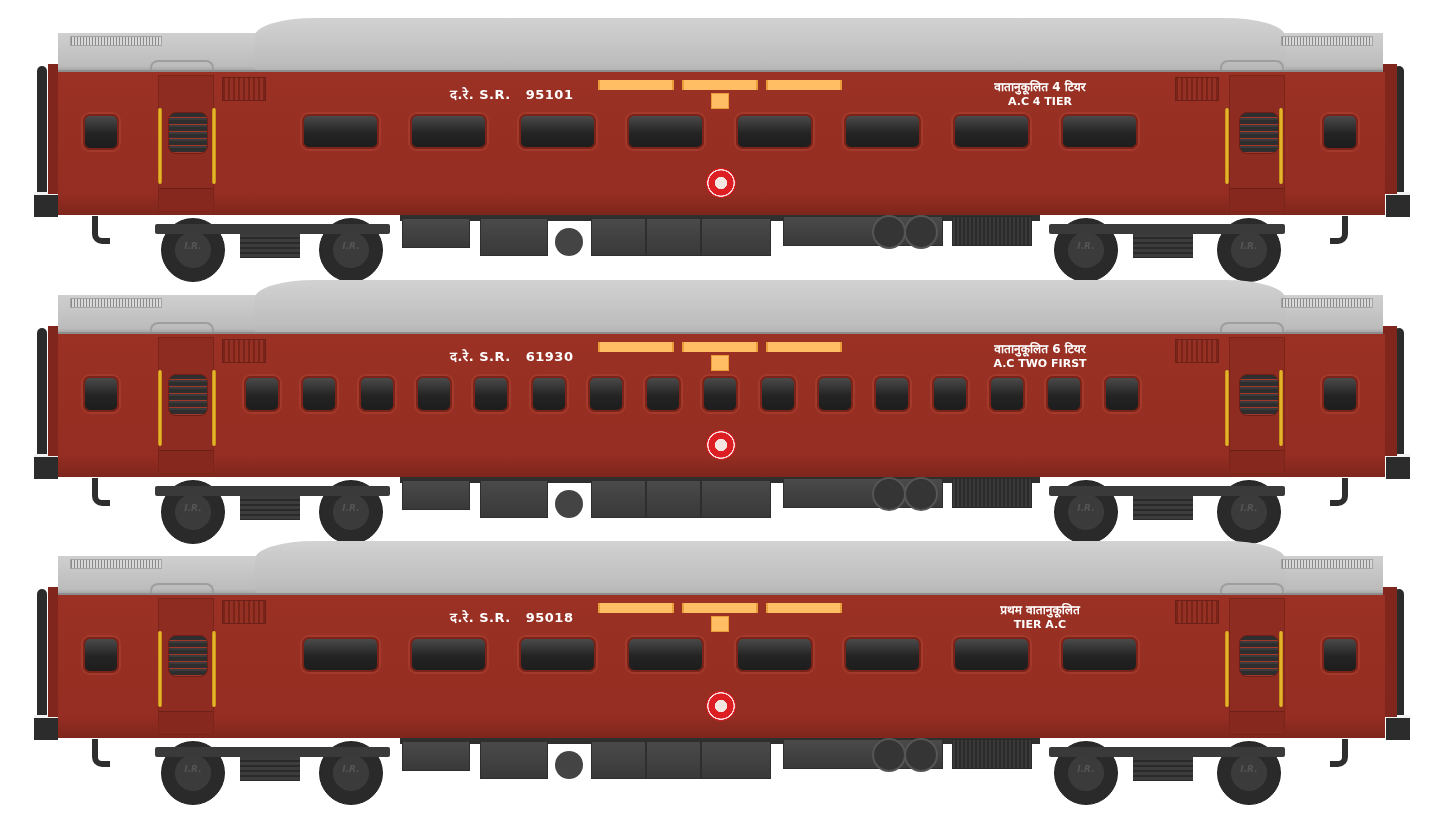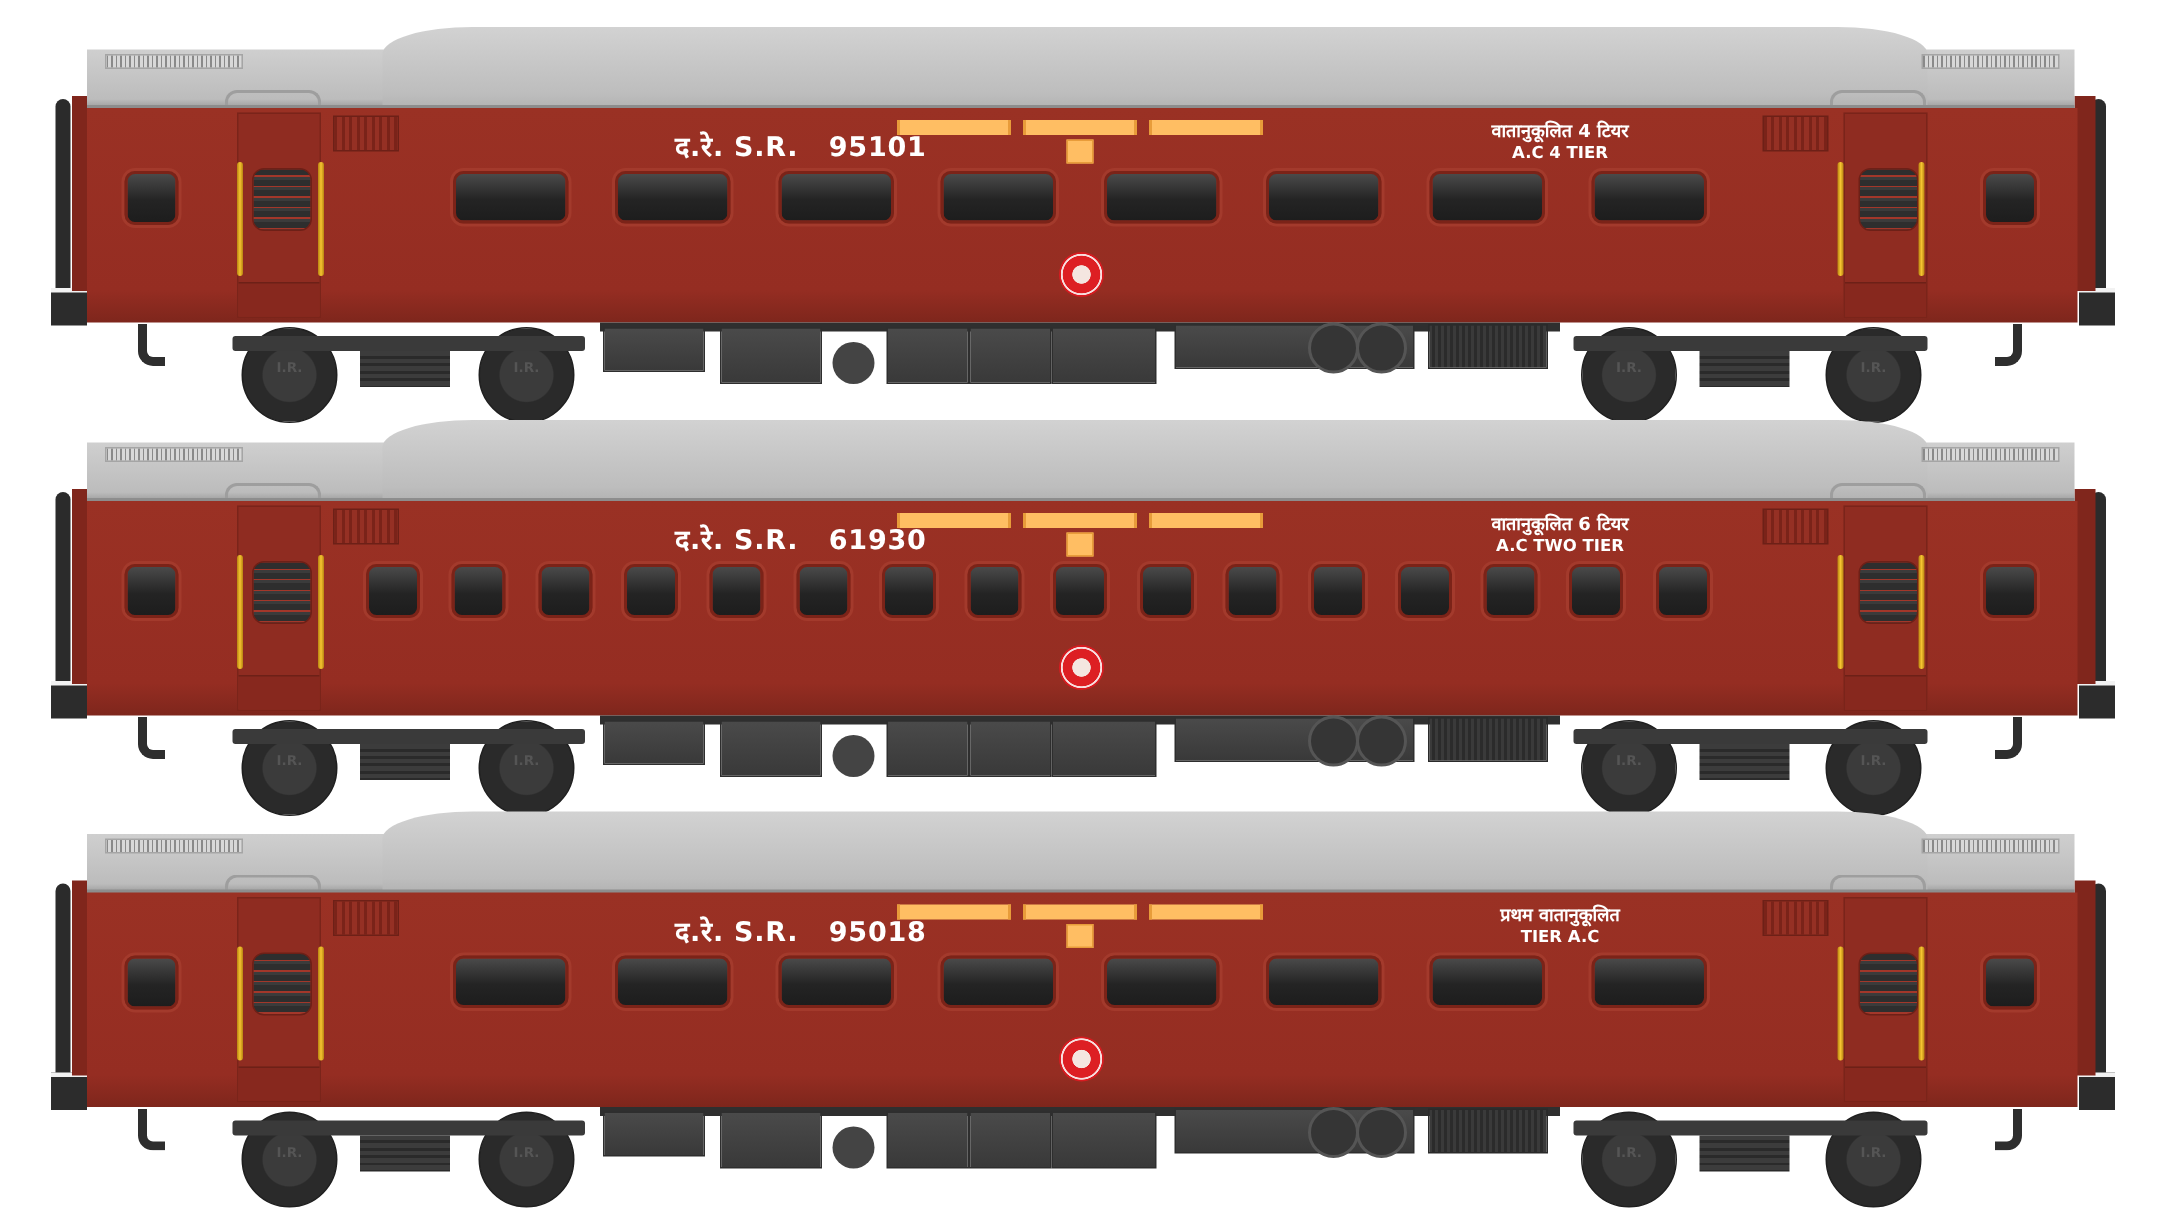--- a/index.html
+++ b/index.html
@@ -21,28 +21,28 @@
   .door-grille{position:absolute;left:9px;top:36px;width:38px;height:40px;border-radius:8px;background:repeating-linear-gradient(#2e2e2e 0 4px,#a3372a 4px 5px,#3b3b3b 5px 7px);border:1px solid #6d2017;}
   .handle{position:absolute;top:108px;width:4px;height:76px;background:linear-gradient(90deg,#b88310,#f5c431,#b88310);border-radius:2px;}
   .louver{position:absolute;top:77px;width:44px;height:24px;background:repeating-linear-gradient(90deg,#7a2319 0 2px,#953024 2px 5px);border:1px solid #6d2017;box-sizing:border-box;}
   .win{position:absolute;background:linear-gradient(#4a4a4a,#242424 55%,#1d1d1d);border:2px solid #7b2318;box-shadow:0 0 0 2px #a33a2c;box-sizing:border-box;}
   .win.wide{width:77px;height:35px;top:114px;border-radius:7px;}
   .win.sq{width:36px;height:36px;top:114px;border-radius:7px;}
   .bar{position:absolute;top:80px;width:76px;height:10px;background:#ffbe63;border-left:2px solid #e89c3a;border-right:2px solid #e89c3a;box-sizing:border-box;}
   .sq-mark{position:absolute;left:711px;top:93px;width:16px;height:14px;background:#ffbe63;border:1px solid #e89c3a;}
   .logo{position:absolute;left:706px;top:168px;width:30px;height:30px;border-radius:50%;background:radial-gradient(circle,#f4e6e0 0 28%,#dd1f23 30% 58%,#f7dede 60% 64%,#d81a1f 66%);}
   .txt{position:absolute;color:#ffffff;font-weight:bold;white-space:nowrap;}
-  .num{font-size:18px;top:85px;left:450px;letter-spacing:0.5px;}
+  .num{font-size:13px;top:85px;left:450px;letter-spacing:0.5px;}
   .cls-hi{font-size:12px;top:78px;text-align:center;width:160px;left:960px;}
   .cls-en{font-size:11px;top:95px;text-align:center;width:160px;left:960px;}
   
   .chassis{position:absolute;top:215px;height:6px;background:#2f2f2f;}
   .box{position:absolute;background:linear-gradient(#4a4a4a,#393939);border:1px solid #2e2e2e;box-sizing:border-box;}
   .tank{position:absolute;border-radius:50%;background:#444;}
-  .wheel{position:absolute;top:218px;width:62px;height:62px;border-radius:50%;background:radial-gradient(circle,#3b3b3b 0 40%,#2a2a2a 42% 100%);border:1px solid #1f1f1f;}
+  .wheel{position:absolute;top:218px;width:62px;height:62px;border-radius:50%;background:radial-gradient(circle,#3b3b3b 0 40%,#2a2a2a 42% 100%);border:1px solid #1f1f1f;font-style:italic;}
   .wheel span{position:absolute;left:0;width:100%;top:22px;text-align:center;font-size:9px;color:#555;font-weight:bold;}
   .bogie-frame{position:absolute;top:224px;height:10px;background:#3a3a3a;border-radius:2px;}
   .spring{position:absolute;top:234px;width:60px;height:24px;background:repeating-linear-gradient(#3c3c3c 0 3px,#2a2a2a 3px 5px);}
   .hook{position:absolute;top:216px;width:12px;height:22px;border:6px solid #2e2e2e;border-top:none;border-right:none;border-radius:0 0 0 10px;}
   .grate{position:absolute;background:repeating-linear-gradient(90deg,#3a3a3a 0 2px,#2b2b2b 2px 4px);border:1px solid #2a2a2a;}
   .fan{position:absolute;width:30px;height:30px;border-radius:50%;background:#353535;border:2px solid #555;}
 </style>
 </head>
 <body>
 
@@ -205,21 +205,21 @@
     <div class="bar" style="left:682px"></div>
     <div class="bar" style="left:766px"></div>
     <div class="sq-mark"></div>
 
     <div class="txt num">
       <span>द.रे.</span>
       <span>S.R.</span>
       &nbsp;&nbsp;<span>61930</span>
     </div>
     <div class="txt cls-hi">वातानुकूलित 6 टियर</div>
-    <div class="txt cls-en">A.C TWO TIER</div>
+    <div class="txt cls-en">A.C TWO FIRST</div>
 
     <div class="logo"></div>
 
     <div class="hook" style="left:92px"></div>
     <div class="hook" style="left:1330px;transform:scaleX(-1)"></div>
 
     <div class="chassis" style="left:400px;width:640px"></div>
     <div class="box" style="left:402px;top:218px;width:68px;height:30px"></div>
     <div class="box" style="left:480px;top:218px;width:68px;height:38px"></div>
     <div class="tank" style="left:555px;top:228px;width:28px;height:28px"></div>

